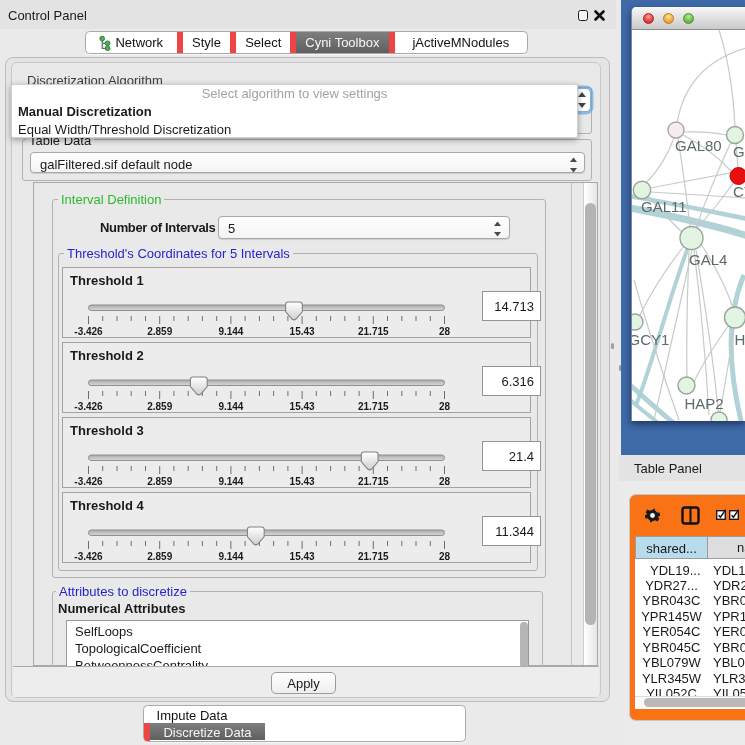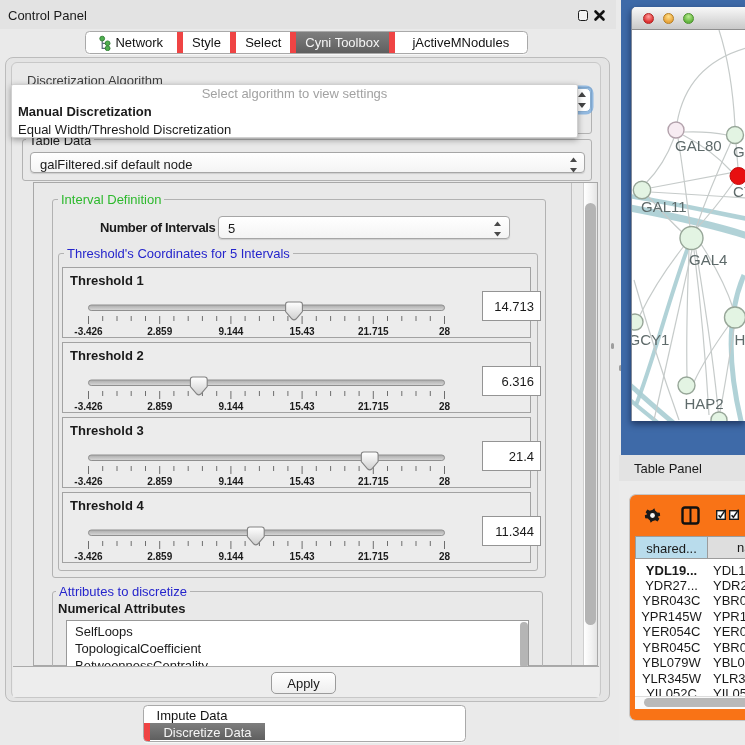--- a/index.html
+++ b/index.html
@@ -273,21 +273,21 @@
       <path d="M2.6 7.2 L4.4 9.2 L9.6 1.6" stroke="#1a1a1a" stroke-width="1.5" fill="none"></path>
     </svg>
 <svg class="abs" style="left:99px;top:13px;" width="12" height="12">
       <rect x="0.7" y="2.7" width="8.6" height="8.6" fill="#fff" stroke="#1a1a1a" stroke-width="1.4"></rect>
       <path d="M2.6 7.2 L4.4 9.2 L9.6 1.6" stroke="#1a1a1a" stroke-width="1.5" fill="none"></path>
     </svg>
 <div class="abs" style="left:5px;top:41px;width:111px;height:23px;background:#dedede;border:1px solid #9c9c9c;border-right:none;"></div>
 <div class="abs" style="left:5px;top:41px;width:73px;height:23px;background:#b9dcec;border:1px solid #9c9c9c;font-size:13px;text-align:center;padding-top:4px;">shared...</div>
 <div class="abs" style="left:107px;top:45px;font-size:13px;">name</div>
 <div class="abs" style="left:5px;top:64px;width:111px;height:137px;background:#fff;overflow:hidden;">
-<div class="abs" style="left:0;top:3.5px;width:73px;font-size:13px;text-align:center;font-weight:bold;">YDL19...</div>
+<div class="abs" style="left:15px;top:3.5px;width:73px;font-size:13px;">YDL19...</div>
 <div class="abs" style="left:78px;top:3.5px;font-size:13px;white-space:nowrap;">YDL194W</div>
 <div class="abs" style="left:0;top:18.9px;width:73px;font-size:13px;text-align:center;">YDR27...</div>
 <div class="abs" style="left:78px;top:18.9px;font-size:13px;white-space:nowrap;">YDR277C</div>
 <div class="abs" style="left:0;top:34.4px;width:73px;font-size:13px;text-align:center;">YBR043C</div>
 <div class="abs" style="left:78px;top:34.4px;font-size:13px;white-space:nowrap;">YBR043C</div>
 <div class="abs" style="left:0;top:49.8px;width:73px;font-size:13px;text-align:center;">YPR145W</div>
 <div class="abs" style="left:78px;top:49.8px;font-size:13px;white-space:nowrap;">YPR145W</div>
 <div class="abs" style="left:0;top:65.3px;width:73px;font-size:13px;text-align:center;">YER054C</div>
 <div class="abs" style="left:78px;top:65.3px;font-size:13px;white-space:nowrap;">YER054C</div>
 <div class="abs" style="left:0;top:80.8px;width:73px;font-size:13px;text-align:center;">YBR045C</div>

